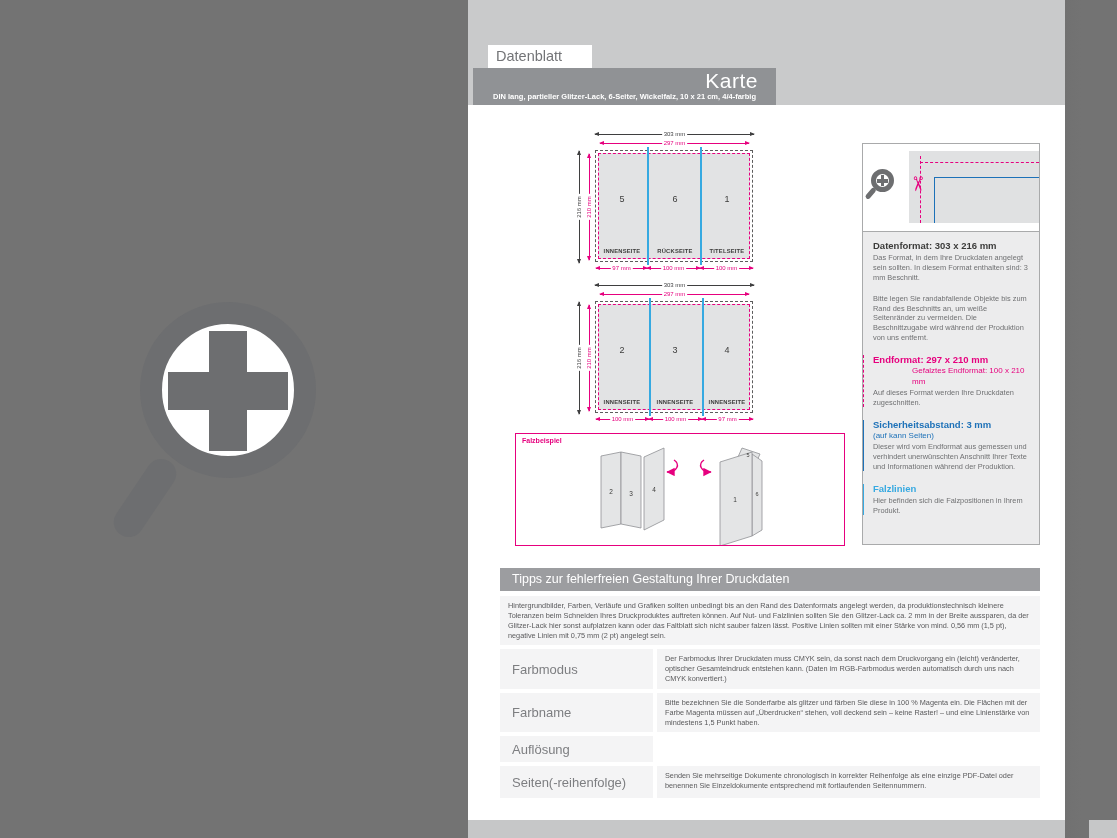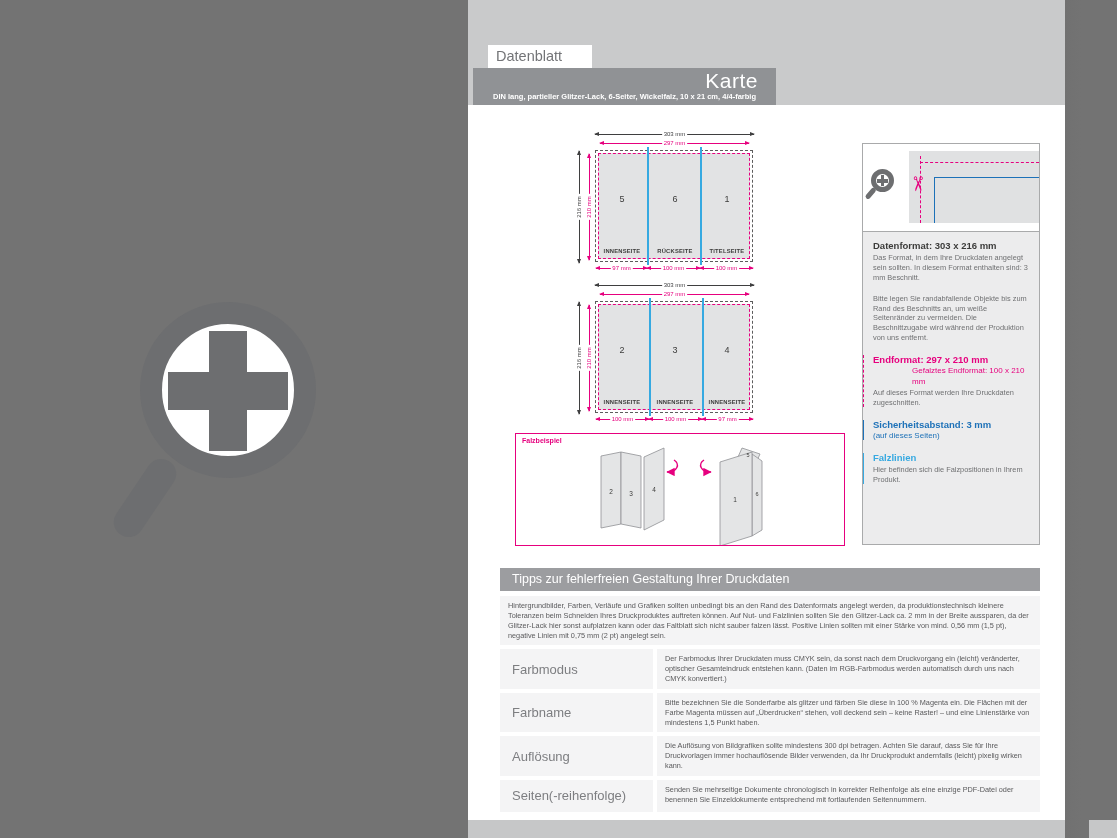--- a/index.html
+++ b/index.html
@@ -216,21 +216,22 @@
       </div>
       <div class="isec">
         <div class="edge" style="border-left:1.5px dashed #e6007e;"></div>
         <div class="ih mag-c">Endformat: 297 x 210 mm</div>
         <div class="isub" style="color:#e6007e;margin-left:39px;">Gefalztes Endformat: 100 x 210 mm</div>
         <div class="ibody">Auf dieses Format werden Ihre Druckdaten zugeschnitten.</div>
       </div>
       <div class="isec">
         <div class="edge" style="border-left:1.5px solid #1d71b8;"></div>
         <div class="ih blue-c">Sicherheitsabstand: 3 mm</div>
-        <div class="isub" style="color:#1d71b8;">(auf dieses Seiten)</div>
+        <div class="isub" style="color:#1d71b8;">(auf kann Seiten)</div>
+        <div class="ibody">Dieser wird vom Endformat aus gemessen und verhindert unerwünschten Anschnitt Ihrer Texte und Informationen während der Produktion.</div>
       </div>
       <div class="isec" style="margin-bottom:0;">
         <div class="edge" style="border-left:1.5px solid #36a9e1;"></div>
         <div class="ih cyan-c">Falzlinien</div>
         <div class="ibody">Hier befinden sich die Falzpositionen in Ihrem Produkt.</div>
       </div>
     </div>
 
     <div class="tips-header">Tipps zur fehlerfreien Gestaltung Ihrer Druckdaten</div>
     <div class="tips">
@@ -240,21 +241,20 @@
       <div class="tip-row">
         <div class="tip-label" style="min-height:28px;">Farbmodus</div>
         <div class="tip-text">Der Farbmodus Ihrer Druckdaten muss CMYK sein, da sonst nach dem Druckvorgang ein (leicht) veränderter, optischer Gesamteindruck entstehen kann. (Daten im RGB-Farbmodus werden automatisch durch uns nach CMYK konvertiert.)</div>
       </div>
       <div class="tip-row">
         <div class="tip-label" style="min-height:32px;">Farbname</div>
         <div class="tip-text">Bitte bezeichnen Sie die Sonderfarbe als glitzer und färben Sie diese in 100 % Magenta ein. Die Flächen mit der Farbe Magenta müssen auf „Überdrucken“ stehen, voll deckend sein – keine Raster! – und eine Linienstärke von mindestens 1,5 Punkt haben.</div>
       </div>
       <div class="tip-row">
         <div class="tip-label" style="min-height:26px;">Auflösung</div>
-        <div class="tip-text">Die Auflösung von Bildgrafiken sollte mindestens 300 dpi betragen. Achten Sie darauf, dass Sie für Ihre Druckvorlagen immer hochauflösende Bilder verwenden, da Ihr Druckprodukt andernfalls (leicht) pixelig wirken kann.</div>
       </div>
       <div class="tip-row">
         <div class="tip-label" style="min-height:32px;">Seiten(-reihenfolge)</div>
         <div class="tip-text">Senden Sie mehrseitige Dokumente chronologisch in korrekter Reihenfolge als eine einzige PDF-Datei oder benennen Sie Einzeldokumente entsprechend mit fortlaufenden Seitennummern.</div>
       </div>
     </div>
 
     <div class="footer-band"></div>
   </div>
 

